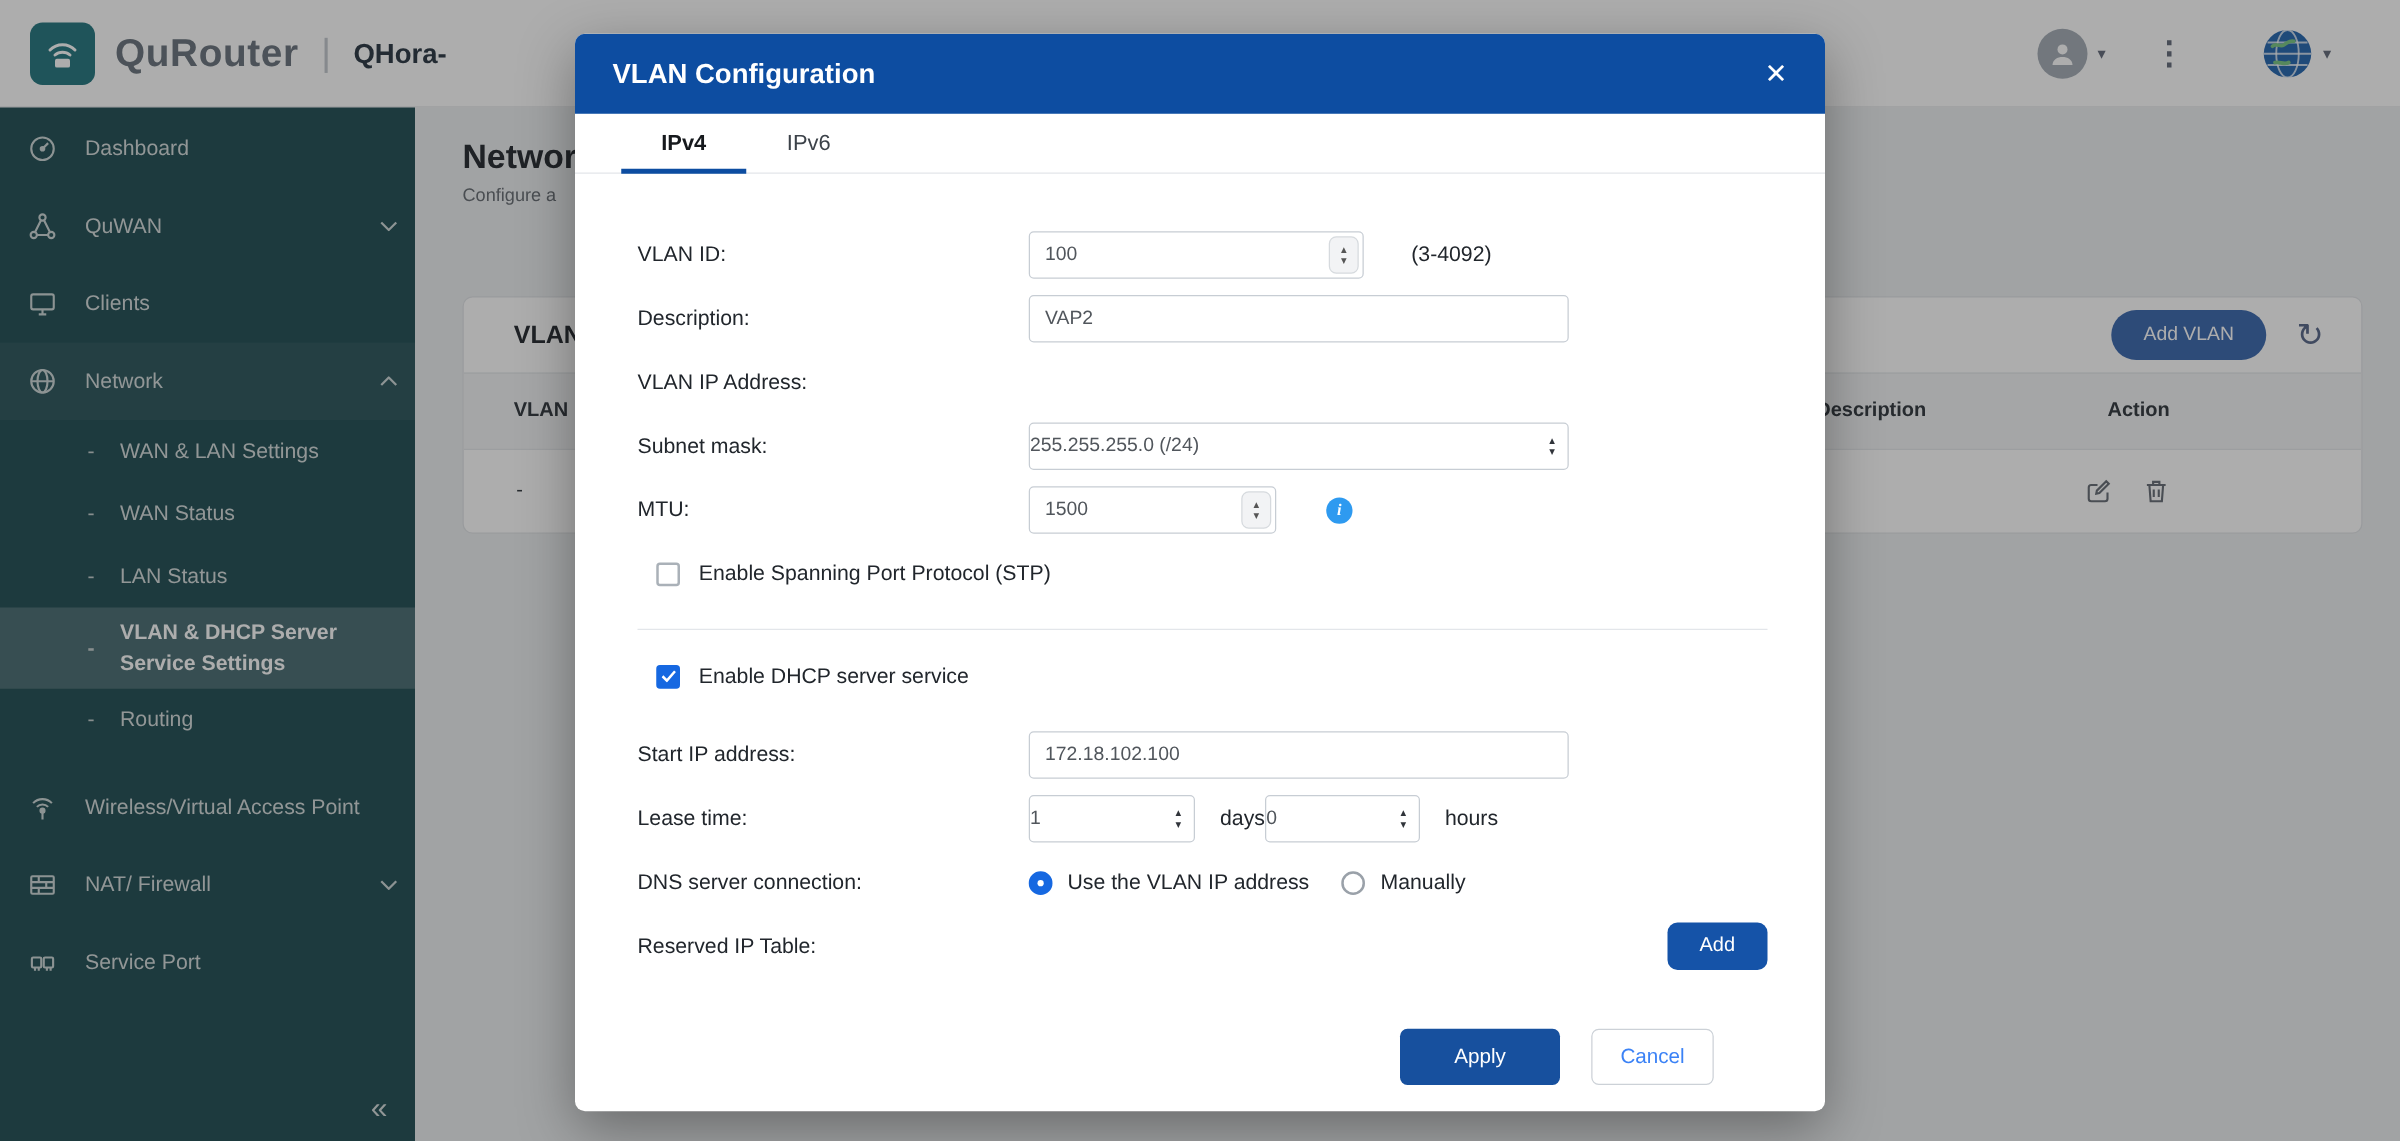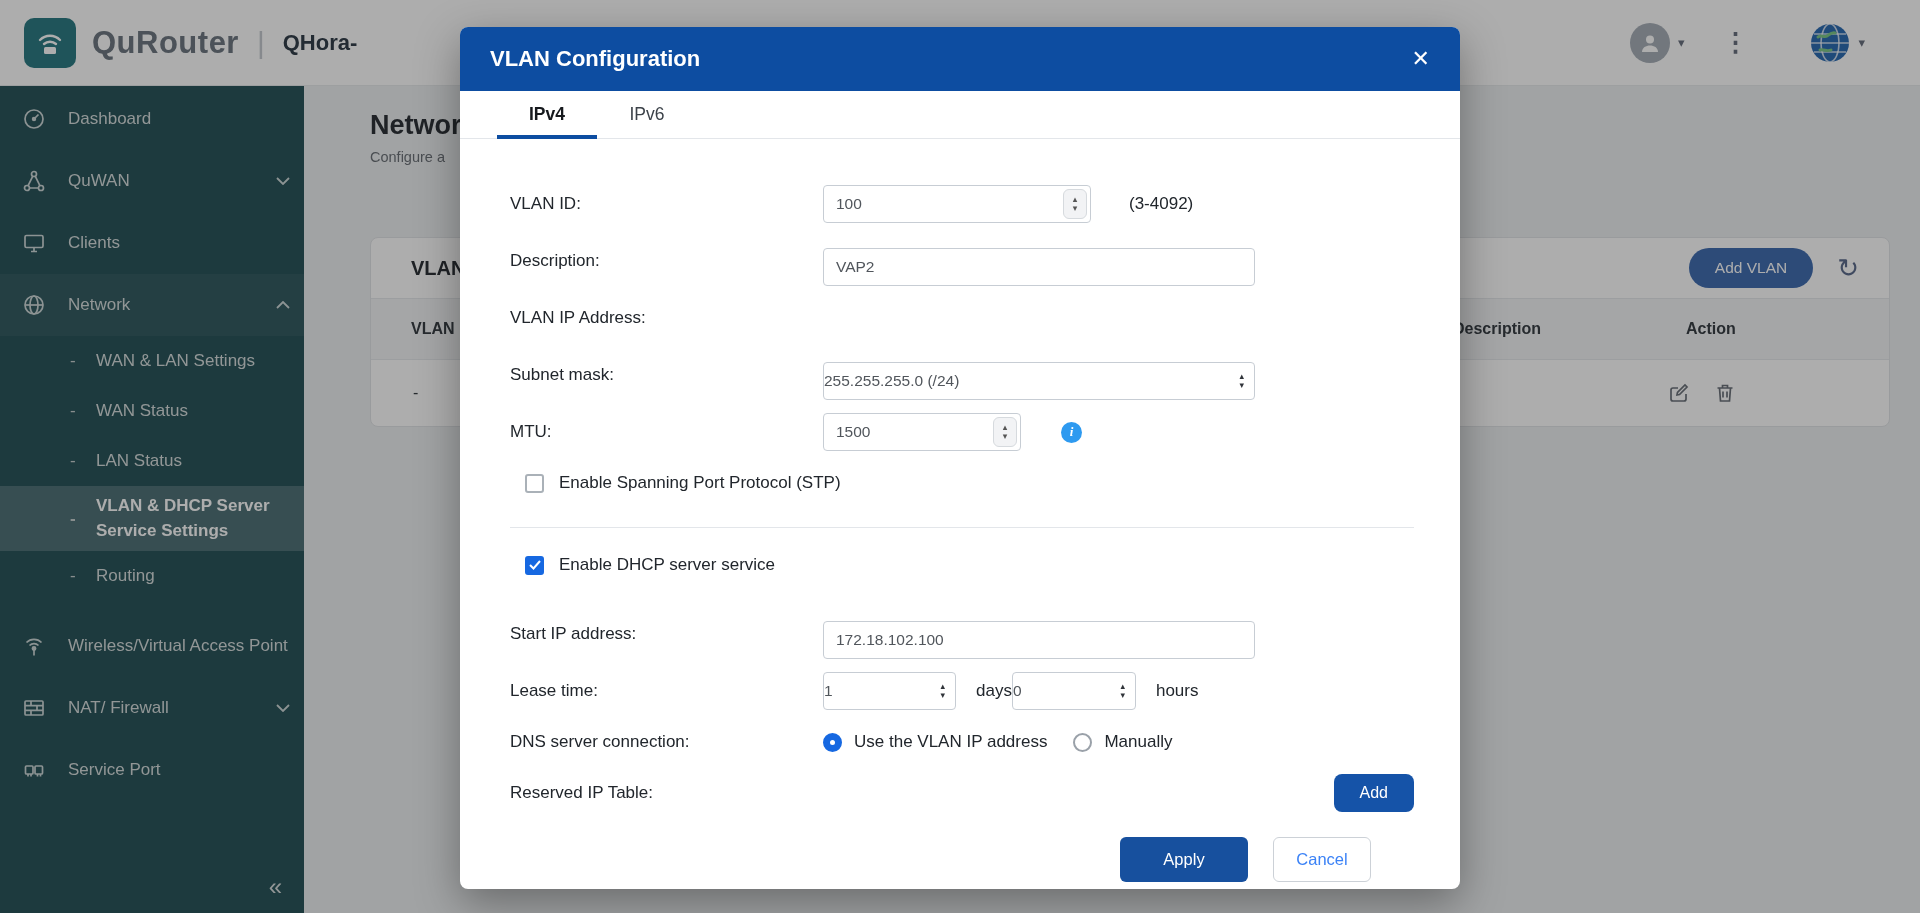--- a/index.html
+++ b/index.html
@@ -29,21 +29,21 @@
   }
   .caret { color:#6b7280; font-size:13px; margin-left:8px; cursor:pointer; }
   .dots { color:#6b7280; font-size:26px; margin-left:38px; font-weight:700; cursor:pointer; }
   .globe {
     width:40px; height:40px; border-radius:50%; margin-left:62px; cursor:pointer;
     display:flex; align-items:center; justify-content:center; overflow:hidden;
   }
 
   
   .sidebar {
-    position:absolute; top:86px; left:0; width:304px; bottom:0;
+    position:absolute; top:86px; left:0; width:332px; bottom:0;
     background:#2b565c; color:#d7dede; overflow:hidden; padding-top:2px;
   }
   .s-item { display:flex; align-items:center; min-height:62px; cursor:pointer; padding-right:14px; }
   .s-icon { flex:0 0 68px; display:flex; justify-content:center; color:#cfd9d9; }
   .s-label { font-size:17px; line-height:1.45; flex:1; }
   .s-chevron { margin-left:auto; padding-left:8px; display:flex; }
   .s-item.sub { padding-left:70px; min-height:50px; }
   .s-dash { flex:0 0 26px; font-size:17px; color:#c9d2d2; }
   .s-item.parent-active { background:rgba(255,255,255,0.05); }
   .s-item.active { background:rgba(255,255,255,0.18); color:#ffffff; font-weight:700; }
@@ -104,21 +104,21 @@
   .tab.active { font-weight:700; color:#16191d; }
   .tab.active::after { content:""; position:absolute; left:0; right:0; bottom:-1px; height:4px; background:#0d4da1; }
   .modal-body { flex:1; display:flex; flex-direction:column; padding:46px 46px 0 50px; }
 
   .frow { display:flex; align-items:center; margin-bottom:13px; min-height:38px; }
   .flabel { flex:0 0 313px; font-size:17px; color:#21262c; }
   .tinput {
     height:38px; border:1px solid #c7cdd4; border-radius:4px; font-size:15.5px; color:#51565c;
     padding:0 12px; font-family:inherit; background:#fff;
   }
-  .w432 { width:432px;margin-top:12px; }
+  .w432 { width:432px; }
   .spinbox {
     display:flex; align-items:center; border:1px solid #c7cdd4; border-radius:4px;
     height:38px; background:#fff;
   }
   .spinbox input {
     border:none; outline:none; font-size:15.5px; color:#51565c; padding:0 12px;
     flex:1; min-width:0; font-family:inherit; background:transparent;
   }
   .spinbox.w268 { width:268px; }
   .spinbox.w198 { width:198px; }

